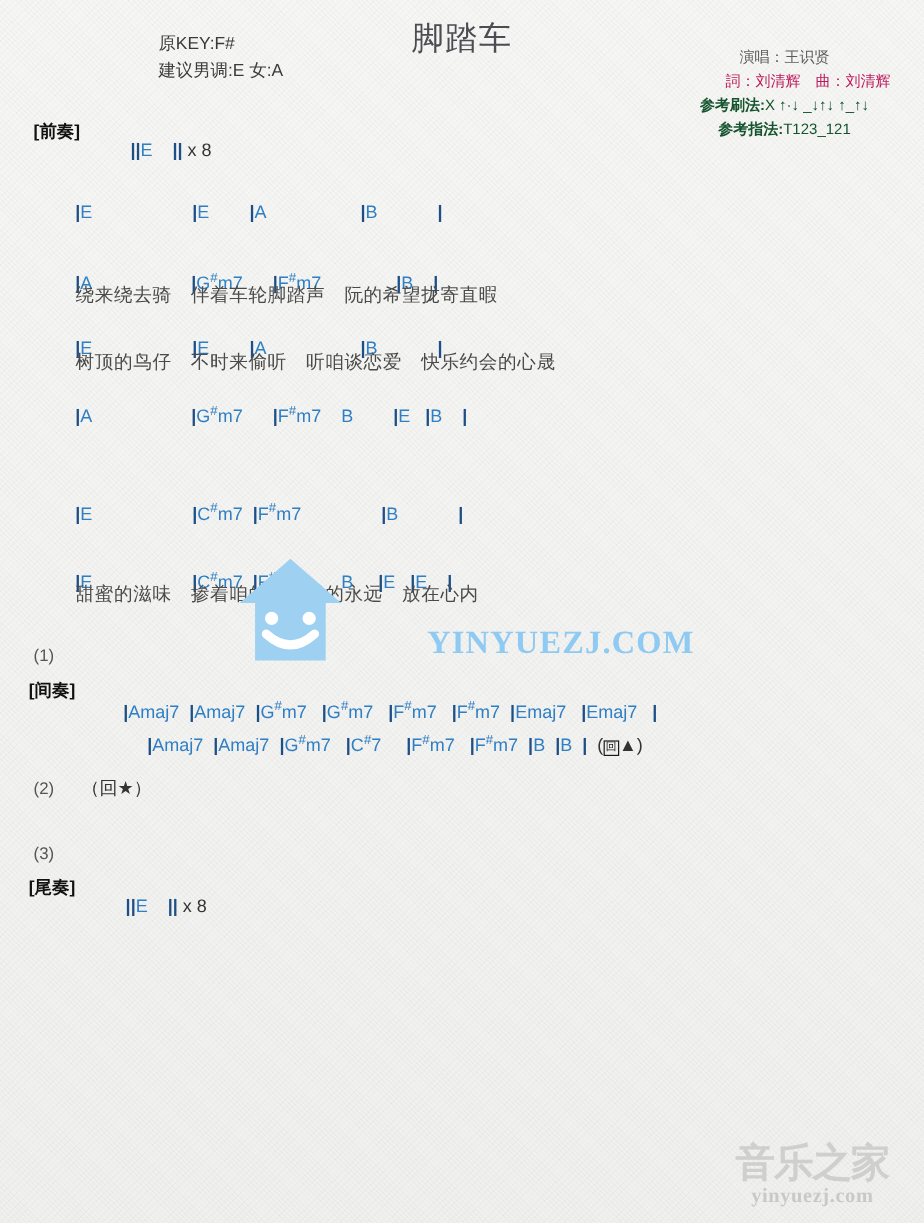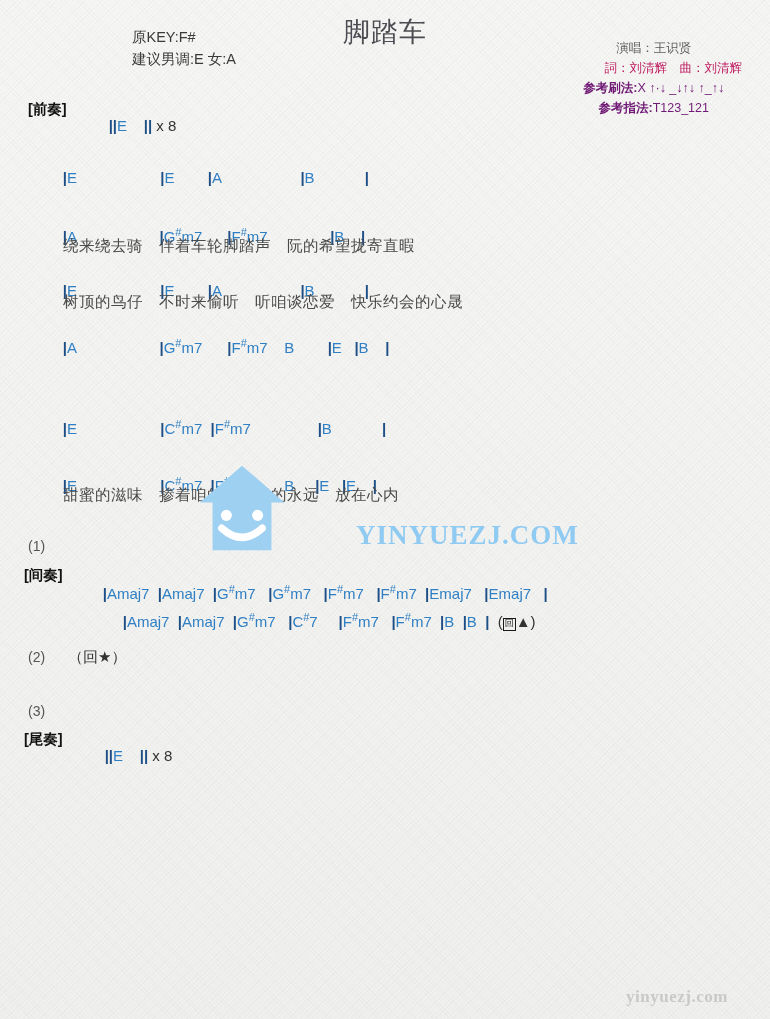--- a/index.html
+++ b/index.html
@@ -30,21 +30,21 @@
     position:absolute; left:0; right:0; top:14px;
     text-align:center; font-size:27px; color:#4c4c52;
     letter-spacing:1px;
     font-family:"DejaVu Sans","Liberation Sans",sans-serif;
   }
   .credits{
     position:absolute; right:28px; top:38px;
     text-align:center; color:#5b5b5b; font-size:12.5px; line-height:20px;
   }
   .credits .line2{ color:#be185d;margin-left:39px; }
-  .credits .strum{ color:#701a75; font-weight:bold; font-size:12.5px; }
+  .credits .strum{ color:#14532d; font-weight:bold; font-size:12.5px; }
   .credits .strum .val{ font-weight:normal; }
 
   
   .row{ position:absolute; white-space:pre; }
   .sec-label{
     position:absolute; white-space:pre;
     font-size:14.5px; color:#111; font-weight:bold;
   }
   .chordline{
     font-size:15px; color:#2f7fc4; white-space:pre;
@@ -179,16 +179,17 @@
   <div class="row num" style="left:28px; top:649px;">(2)</div>
   <div class="row" style="left:68px; top:648px; font-size:15px; color:#333;">（回★）</div>
 
   <div class="row num" style="left:28px; top:703px;">(3)</div>
   <div class="sec-label" style="left:24px; top:730px;">[尾奏]</div>
   <div class="row chordline" style="left:88px; top:730px;">
     <span class="bar">||</span><span class="ch">E</span><span class="plain">    </span><span class="bar">||</span><span class="plain"> x 8</span>
   </div>
 
   <div class="wm-bottom">
+    <div class="b-cn">音乐之家</div>
     <div class="b-en">yinyuezj.com</div>
   </div>
 
 </div>
 
 </body></html>

